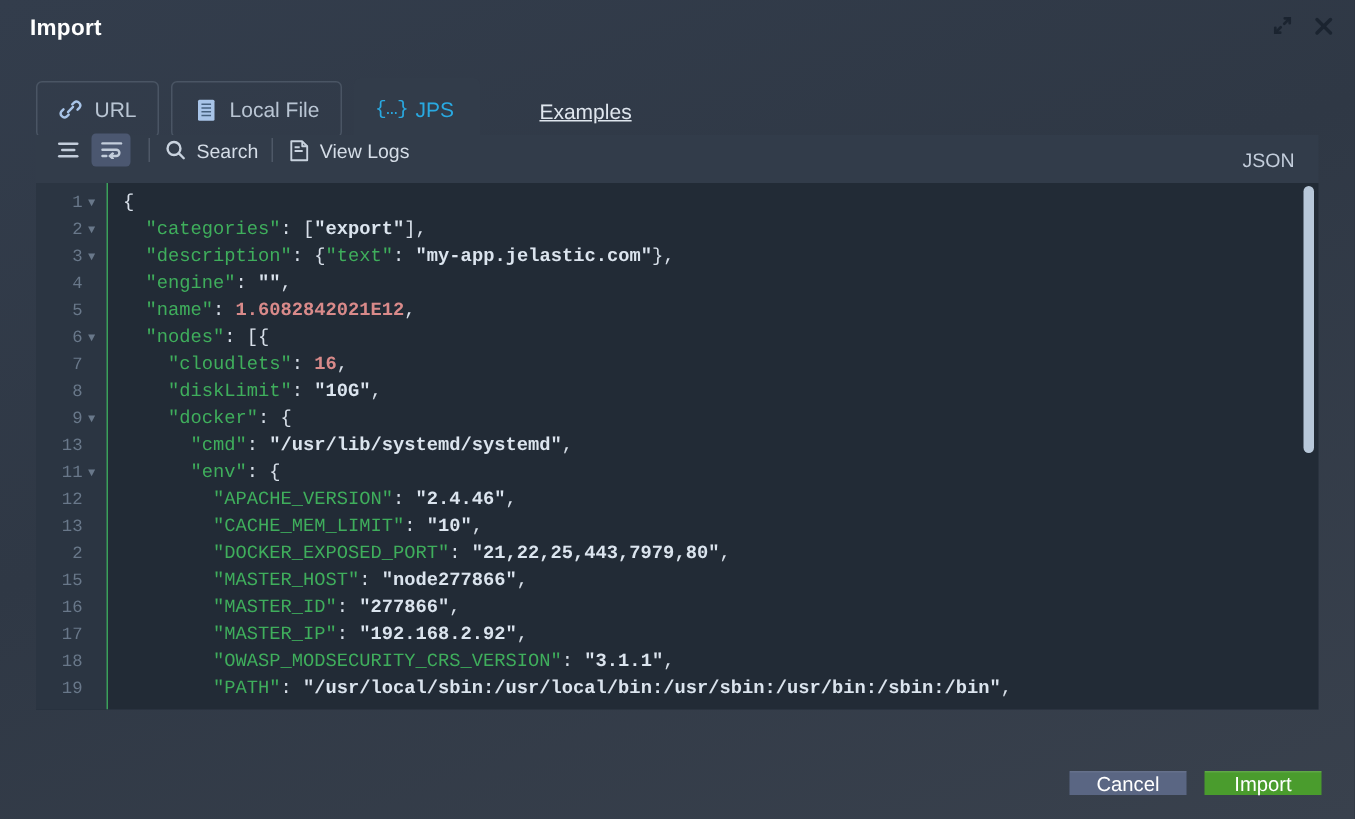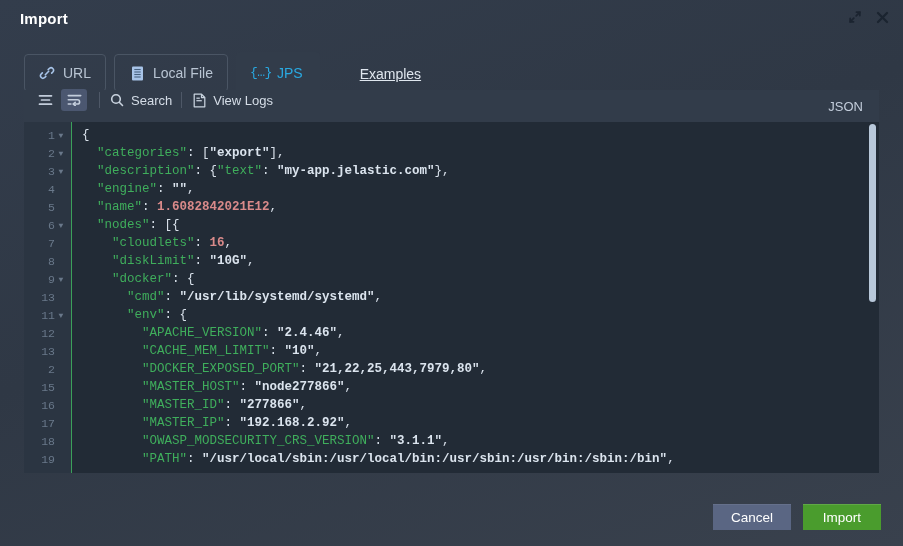--- a/index.html
+++ b/index.html
@@ -270,21 +270,21 @@
   .footer {
     position: absolute;
     right: 22px;
     bottom: 16px;
     display: flex;
     align-items: center;
     gap: 12px;
   }
   .btn {
     min-width: 78px;
-    height: 26px;
+    height: 16px;
     border: none;
     border-radius: 0;
     font-size: 13.5px;
     font-family: "Liberation Sans", sans-serif;
     color: #ffffff;
     cursor: pointer;
     padding: 0 18px;
   }
   .btn-cancel {
     background: #5a6683;

